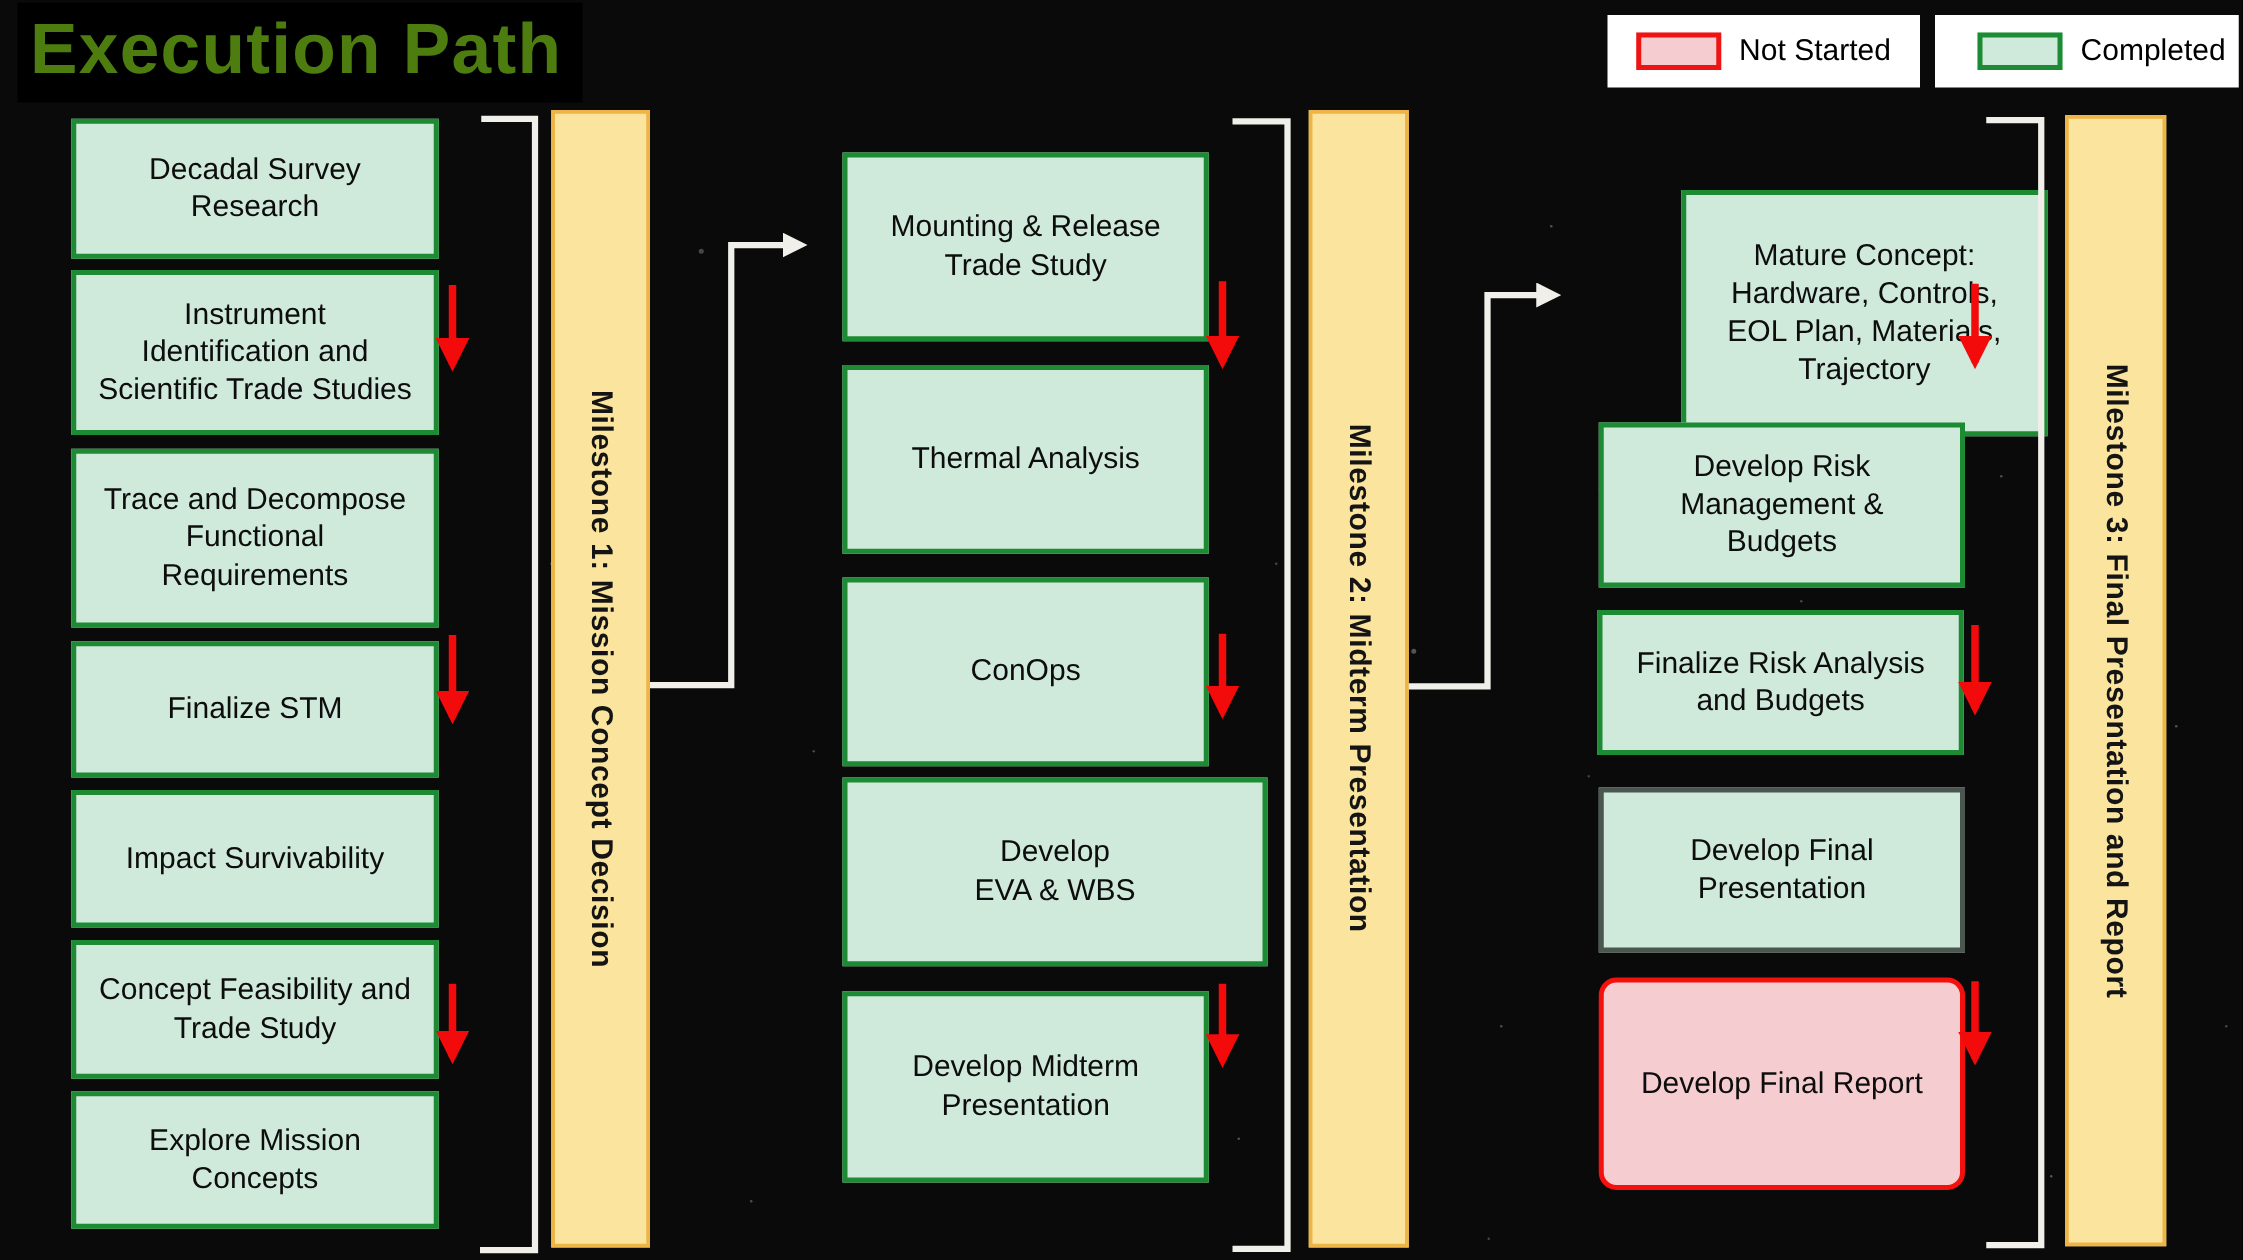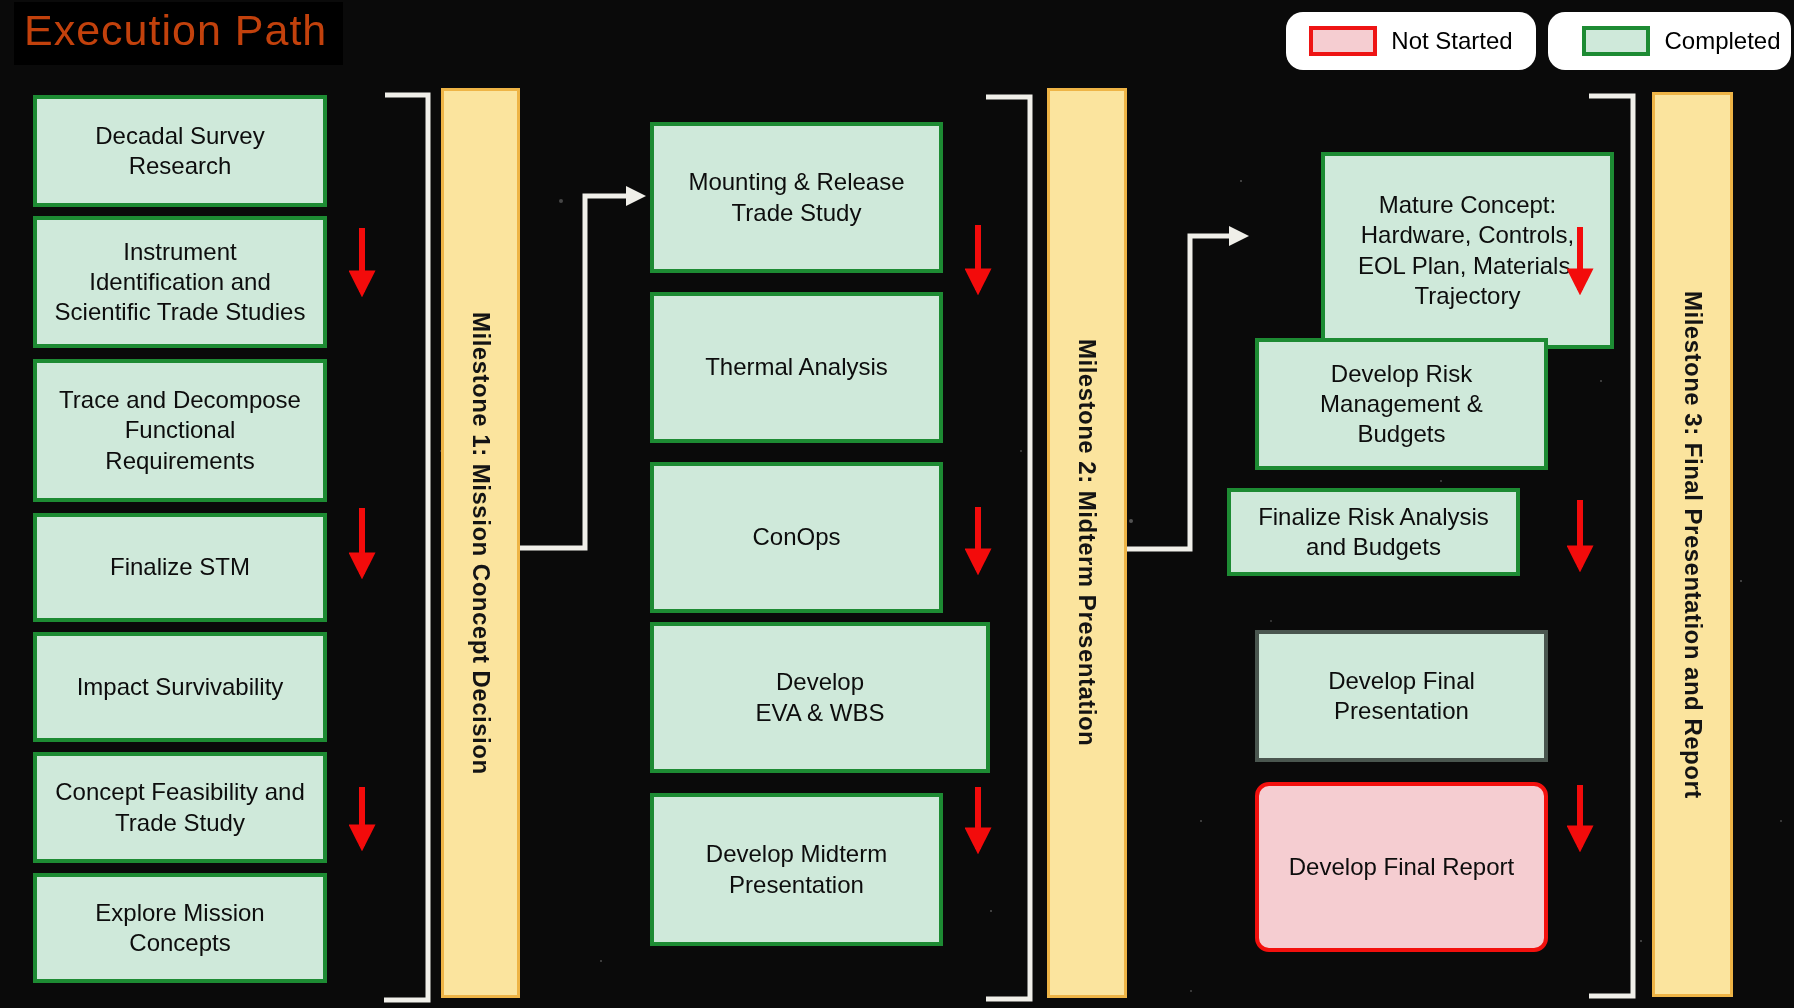--- a/index.html
+++ b/index.html
@@ -22,32 +22,32 @@
       1560px 320px 0 0 rgba(255,255,255,.28), 1700px 520px 0 0 rgba(255,255,255,.30),
       1740px 760px 0 0 rgba(255,255,255,.25), 1600px 880px 0 0 rgba(255,255,255,.30),
       1350px 860px 0 1px rgba(255,255,255,.28), 1150px 930px 0 0 rgba(255,255,255,.25),
       950px 850px 0 0 rgba(255,255,255,.30), 770px 950px 0 0 rgba(255,255,255,.22),
       560px 900px 0 0 rgba(255,255,255,.28), 340px 980px 0 0 rgba(255,255,255,.25),
       180px 840px 0 1px rgba(255,255,255,.30), 60px 700px 0 0 rgba(255,255,255,.25),
       400px 390px 0 0 rgba(255,255,255,.22), 980px 390px 0 0 rgba(255,255,255,.25),
       1500px 150px 0 0 rgba(255,255,255,.30), 1680px 60px 0 0 rgba(255,255,255,.25),
       820px 140px 0 0 rgba(255,255,255,.22), 1240px 330px 0 1px rgba(255,255,255,.28);}
   .title{position:absolute;left:14px;top:2px;z-index:1;background:#000;
-         color:#c2410c;font-size:43px;font-weight:normal;padding:4px 16px 10px 10px;letter-spacing:1px;}
+         color:#4d7c0f;font-size:57px;font-weight:bold;padding:4px 16px 10px 10px;letter-spacing:1px;}
   .task{position:absolute;z-index:1;box-sizing:border-box;display:flex;align-items:center;justify-content:center;
         text-align:center;padding:6px 16px;font-size:24px;line-height:1.26;color:#0d0d0d;
-        background:#cfe9da;border:4px solid #1d8b33;white-space:pre-line;}
+        background:#cfe9da;border:4px solid #1d8b33;white-space:pre-line;margin-left:24px;}
   .task.dark{border-color:#4a564f;}
   .task.notstarted{background:#f5cdd1;border-color:#f3100d;border-radius:14px;}
   .milestone{position:absolute;z-index:1;box-sizing:border-box;background:#fbe49e;border:3px solid #eeb446;
              display:flex;align-items:center;justify-content:center;}
   .milestone span{writing-mode:vertical-rl;font-weight:bold;font-size:24px;color:#141414;
                   text-align:center;letter-spacing:.5px;}
   .legend{position:absolute;top:12px;height:58px;z-index:1;background:#ffffff;box-sizing:border-box;
-          display:flex;align-items:center;justify-content:center;gap:14px;border-radius:17px;}
+          display:flex;align-items:center;justify-content:center;gap:14px;}
   .legend .swatch{width:60px;height:22px;border:4px solid;}
   .legend .swatch.red{background:#f5cdd1;border-color:#ee1414;}
   .legend .swatch.green{background:#cfe9da;border-color:#1d8b33;}
   .legend .lab{font-size:24px;color:#000;}
   svg.overlay{position:absolute;inset:0;z-index:2;pointer-events:none;}
 </style>
 </head>
 <body>
 
 <div class="stage">
@@ -96,21 +96,21 @@
     <span>Develop Midterm Presentation</span></div>
 
   <div class="milestone" style="left:1047px;top:88px;width:80px;height:910px">
     <span>Milestone 2: Midterm Presentation</span>
     </div>
 
   <div class="task" style="left:1321px;top:152px;width:293px;height:197px">
     <span>Mature Concept: Hardware, Controls, EOL Plan, Materials, Trajectory</span></div>
   <div class="task" style="left:1255px;top:338px;width:293px;height:132px">
     <span>Develop Risk Management &amp; Budgets</span></div>
-  <div class="task" style="left:1227px;top:488px;width:293px;height:88px">
+  <div class="task" style="left:1254px;top:488px;width:293px;height:116px">
     <span>Finalize Risk Analysis and Budgets</span></div>
   <div class="task dark" style="left:1255px;top:630px;width:293px;height:132px">
     <span>Develop Final Presentation</span></div>
   <div class="task notstarted" style="left:1255px;top:782px;width:293px;height:170px">
     <span>Develop Final Report</span></div>
 
   <div class="milestone" style="left:1652px;top:92px;width:81px;height:905px">
     <span>Milestone 3: Final Presentation and Report</span>
     </div>
 

